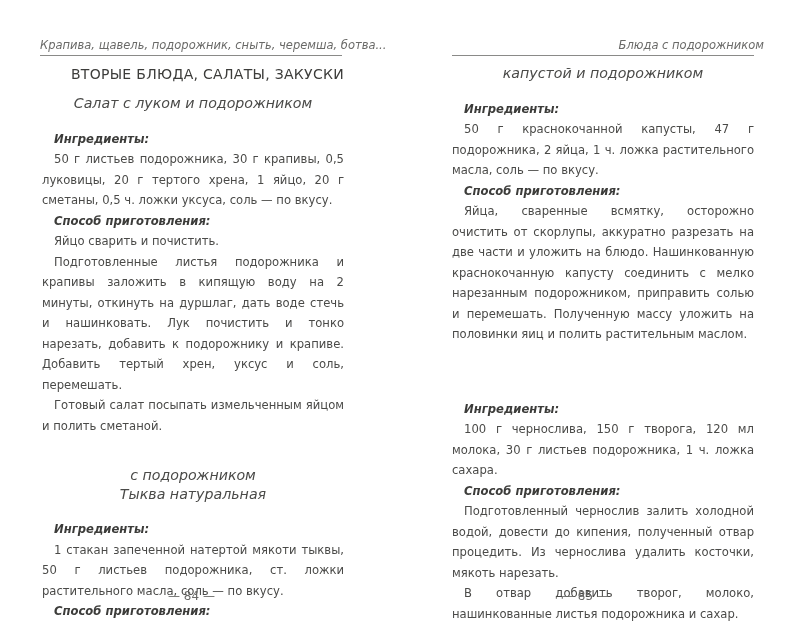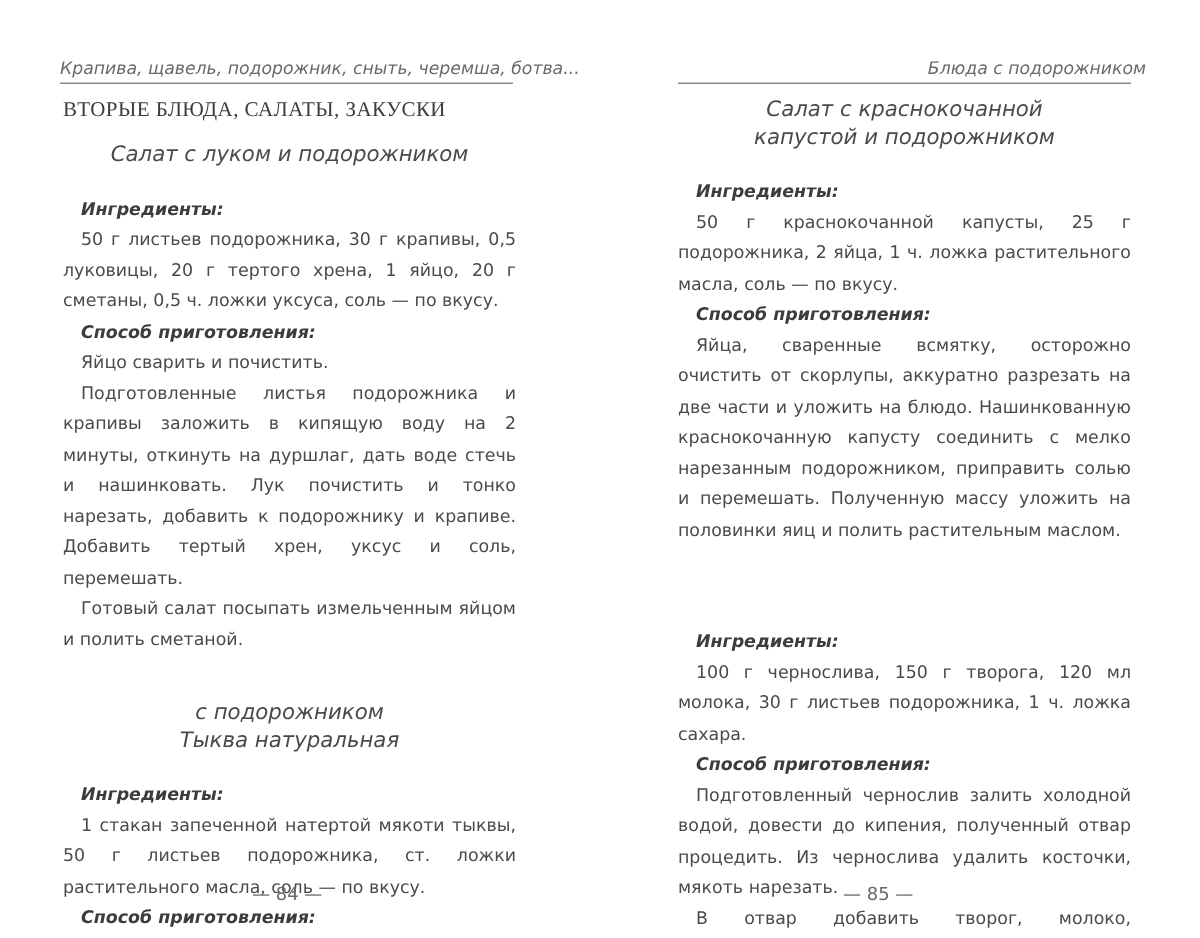--- a/index.html
+++ b/index.html
@@ -10,21 +10,21 @@
     .page.right { left: 400px; width: 400px; }
     .running-head { position: absolute; top: 38px; font-style: italic; font-size: 11.5px; color: #6a6a68; }
     .left .running-head { left: 40px; }
     .right .running-head { right: 36px; }
     .head-rule { position: absolute; top: 55px; height: 1px; background: #8a8a88; }
     .left .head-rule { left: 40px; width: 302px; }
     .right .head-rule { left: 452px; left: 52px; width: 302px; }
     .content { position: absolute; top: 64px; font-size: 11.6px; line-height: 20.5px; }
     .left .content { left: 42px; width: 302px; }
     .right .content { left: 52px; width: 302px; }
-    .chapter { text-align: left; font-size: 14px; letter-spacing: 0.3px; color: #3c3c3a; margin: 0 0 10px 0; line-height: 20px; font-family: Liberation Serif, serif; }
+    .chapter { text-align: right; font-size: 14px; letter-spacing: 0.3px; color: #3c3c3a; margin: 0 0 10px 0; line-height: 20px; }
     .r-title { text-align: center; font-style: italic; font-size: 14.2px; color: #4a4a48; line-height: 18.5px; margin: 0; }
     .label { font-style: italic; font-weight: bold; color: #3c3c3a; padding-left: 12px; }
     .para { text-indent: 12px; text-align: justify; }
     p { margin: 0; }
     .gap-s { height: 16px; }
     .gap-m { height: 30px; }
     .gap-l { height: 38px; }
     .folio { position: absolute; top: 589px; font-size: 12px; color: #6a6a68; }
     .left .folio { left: 168px; }
     .right .folio { left: 162px; }
@@ -63,25 +63,24 @@
     </div>
   </div>
   <div class="folio">— 84 —</div>
 </div>
 
 <div class="page right">
   <div class="running-head">Блюда с подорожником</div>
   <div class="head-rule"></div>
   <div class="content">
     <div>
-      <p class="r-title">Салат с краснокочанной</p>
       <p class="r-title">капустой и подорожником</p>
       <div class="gap-s"></div>
       <p class="label">Ингредиенты:</p>
-      <p class="para">50 г краснокочанной капусты, 25 г подорожника, 2 яйца, 1 ч. ложка растительного масла, соль — по вкусу.</p>
+      <p class="para">50 г краснокочанной капусты, 47 г подорожника, 2 яйца, 1 ч. ложка растительного масла, соль — по вкусу.</p>
       <p class="label">Способ приготовления:</p>
       <p class="para">Яйца, сваренные всмятку, осторожно очистить от скорлупы, аккуратно разрезать на две части и уложить на блюдо. Нашинкованную краснокочанную капусту соединить с мелко нарезанным подорожником, приправить солью и перемешать. Полученную массу уложить на половинки яиц и полить растительным маслом.</p>
     </div>
 
     <div class="gap-l"></div>
 
     <div>
       <div class="gap-s"></div>
       <p class="label">Ингредиенты:</p>
       <p class="para">100 г чернослива, 150 г творога, 120 мл молока, 30 г листьев подорожника, 1 ч. ложка сахара.</p>

